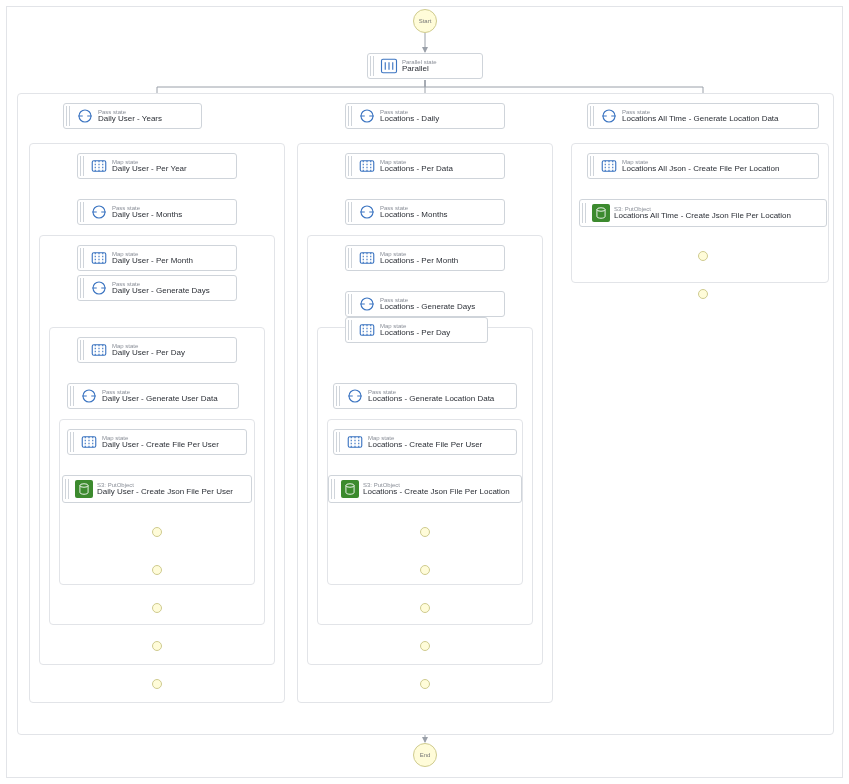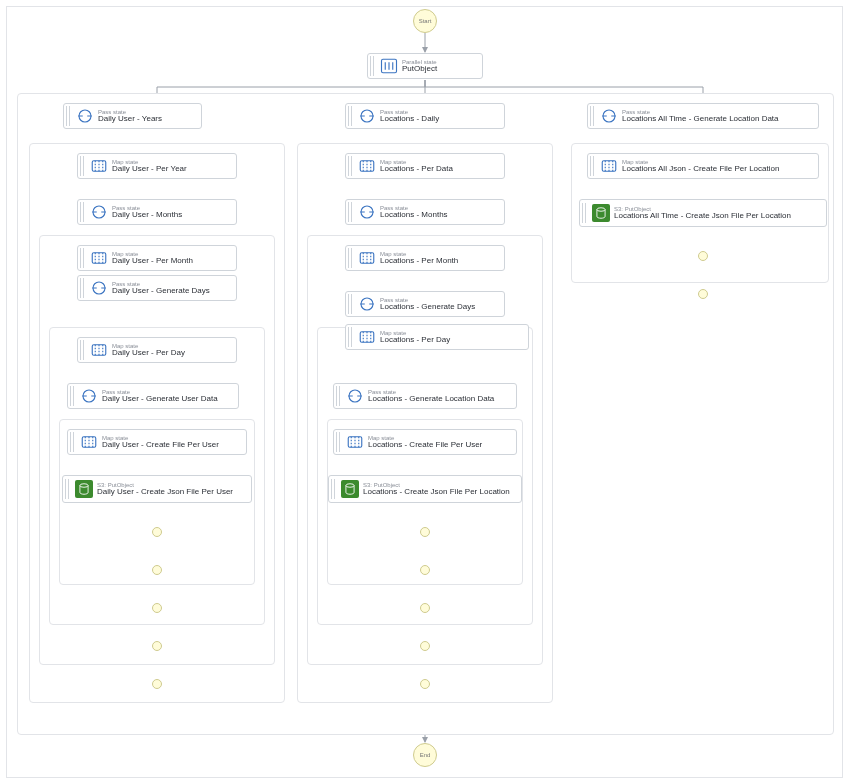--- a/index.html
+++ b/index.html
@@ -82,21 +82,21 @@
 <div class="node" style="left:360px;top:46px;width:116px">
   <span class="handle"></span>
   <span class="icon">
         <svg viewBox="0 0 24 24">
           <rect x="2" y="3" width="20" height="18" rx="2" fill="none" stroke="#3b74c1" stroke-width="1.5"></rect>
           <path d="M7 7v10M12 7v10M17 7v10" stroke="#3b74c1" stroke-width="1.5"></path>
         </svg>
       </span>
   <span class="labels">
         <span class="sub">Parallel state</span>
-        <span class="main">PutObject</span>
+        <span class="main">Parallel</span>
       </span>
 </div>
 
 <div class="group" style="left:10px;top:86px;width:817px;height:642px"></div>
 
 <div class="group" style="left:22px;top:136px;width:256px;height:560px"></div>
 <div class="group" style="left:32px;top:228px;width:236px;height:430px"></div>
 <div class="group" style="left:42px;top:320px;width:216px;height:298px"></div>
 <div class="group" style="left:52px;top:412px;width:196px;height:166px"></div>
 
@@ -283,21 +283,21 @@
         <svg viewBox="0 0 24 24">
           <circle cx="12" cy="12" r="8" fill="none" stroke="#3b74c1" stroke-width="1.5"></circle>
           <path d="M3 12h6M15 12h6" stroke="#3b74c1" stroke-width="1.5"></path>
         </svg>
       </span>
       <span class="labels">
         <span class="sub">Pass state</span>
         <span class="main">Locations - Generate Days</span>
       </span>
     </div>
-<div class="node b2 i5" style="left:338px;top:317px;width:184px">
+<div class="node b2 i5" style="left:338px;top:310px;width:143px">
       <span class="handle"></span>
       <span class="icon">
         <svg viewBox="0 0 24 24">
           <rect x="3" y="5" width="18" height="14" rx="2" fill="none" stroke="#3b74c1" stroke-width="1.5"></rect>
           <path d="M7 5v14M12 5v14M17 5v14" stroke="#3b74c1" stroke-width="1.5" stroke-dasharray="2 2"></path>
         </svg>
       </span>
       <span class="labels">
         <span class="sub">Map state</span>
         <span class="main">Locations - Per Day</span>

